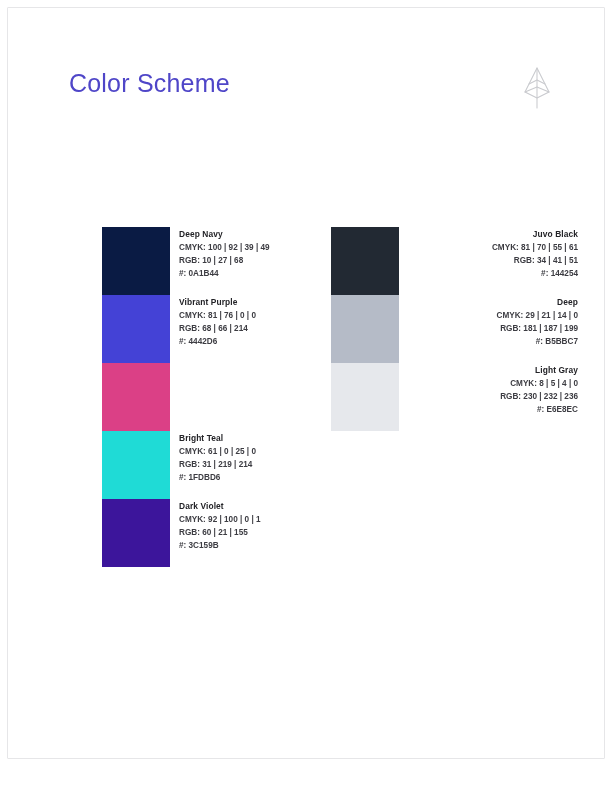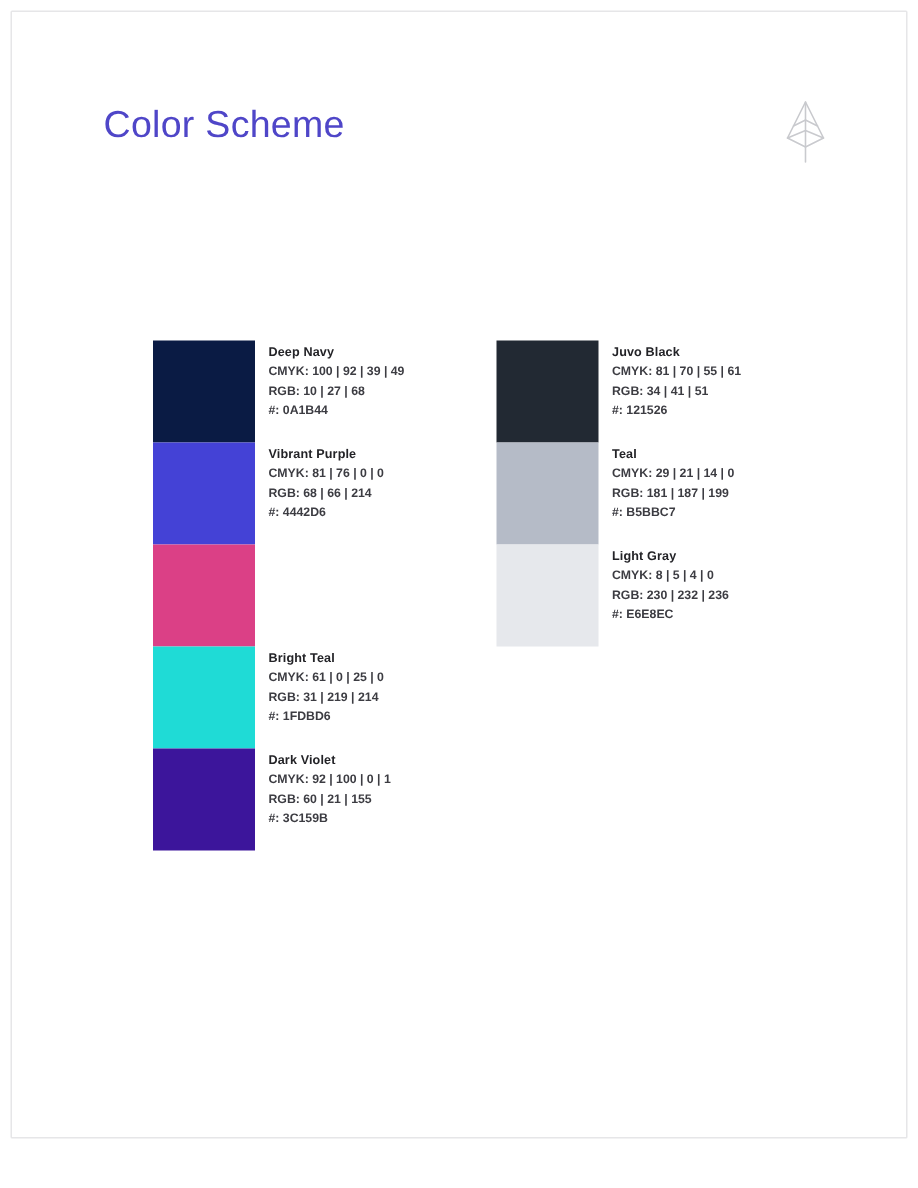--- a/index.html
+++ b/index.html
@@ -56,21 +56,21 @@
     top: 0;
     width: 598px;
     height: 778px;
   }
 
   .palette-column {
     position: absolute;
     top: 219px;
   }
   #palette-column-primary  { left: 94px; }
-  #palette-column-neutral  { left: 323px; }
+  #palette-column-neutral  { left: 323px; text-align: right; }
 
   .color-entry {
     position: relative;
     height: 68px;
     width: 215px;
   }
 
   .color-swatch {
     position: absolute;
     left: 0;
@@ -176,27 +176,27 @@
         </div>
       </div>
 
     <div class="palette-column" id="palette-column-neutral">
         <div class="color-entry">
           <div class="color-swatch" style="background: rgb(34, 41, 51);"></div>
           <div class="color-info">
             <div class="color-name">Juvo Black</div>
             <div class="color-spec">CMYK: 81 | 70 | 55 | 61</div>
             <div class="color-spec">RGB: 34 | 41 | 51</div>
-            <div class="color-spec">#: 121526</div>
+            <div class="color-spec">#: 144254</div>
           </div>
         </div>
         <div class="color-entry">
           <div class="color-swatch" style="background: rgb(181, 187, 199);"></div>
           <div class="color-info">
-            <div class="color-name">Teal</div>
+            <div class="color-name">Deep</div>
             <div class="color-spec">CMYK: 29 | 21 | 14 | 0</div>
             <div class="color-spec">RGB: 181 | 187 | 199</div>
             <div class="color-spec">#: B5BBC7</div>
           </div>
         </div>
         <div class="color-entry">
           <div class="color-swatch" style="background: rgb(230, 232, 236);"></div>
           <div class="color-info">
             <div class="color-name">Light Gray</div>
             <div class="color-spec">CMYK: 8 | 5 | 4 | 0</div>

